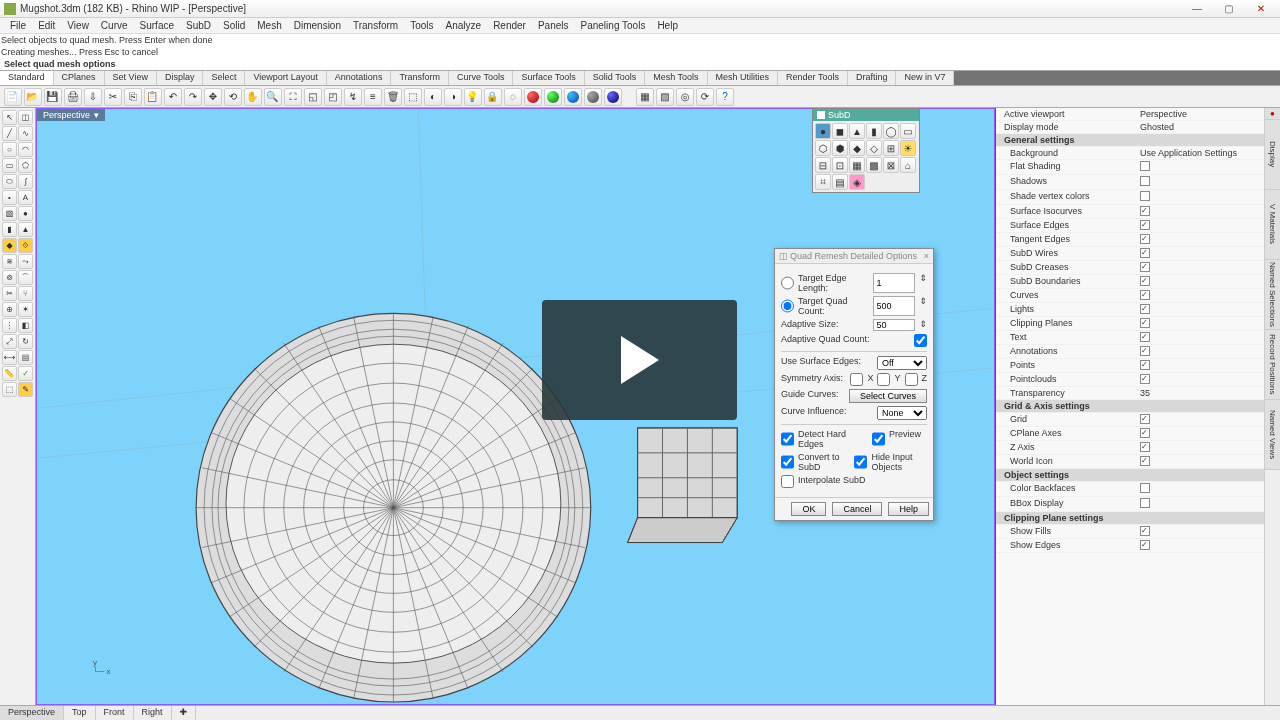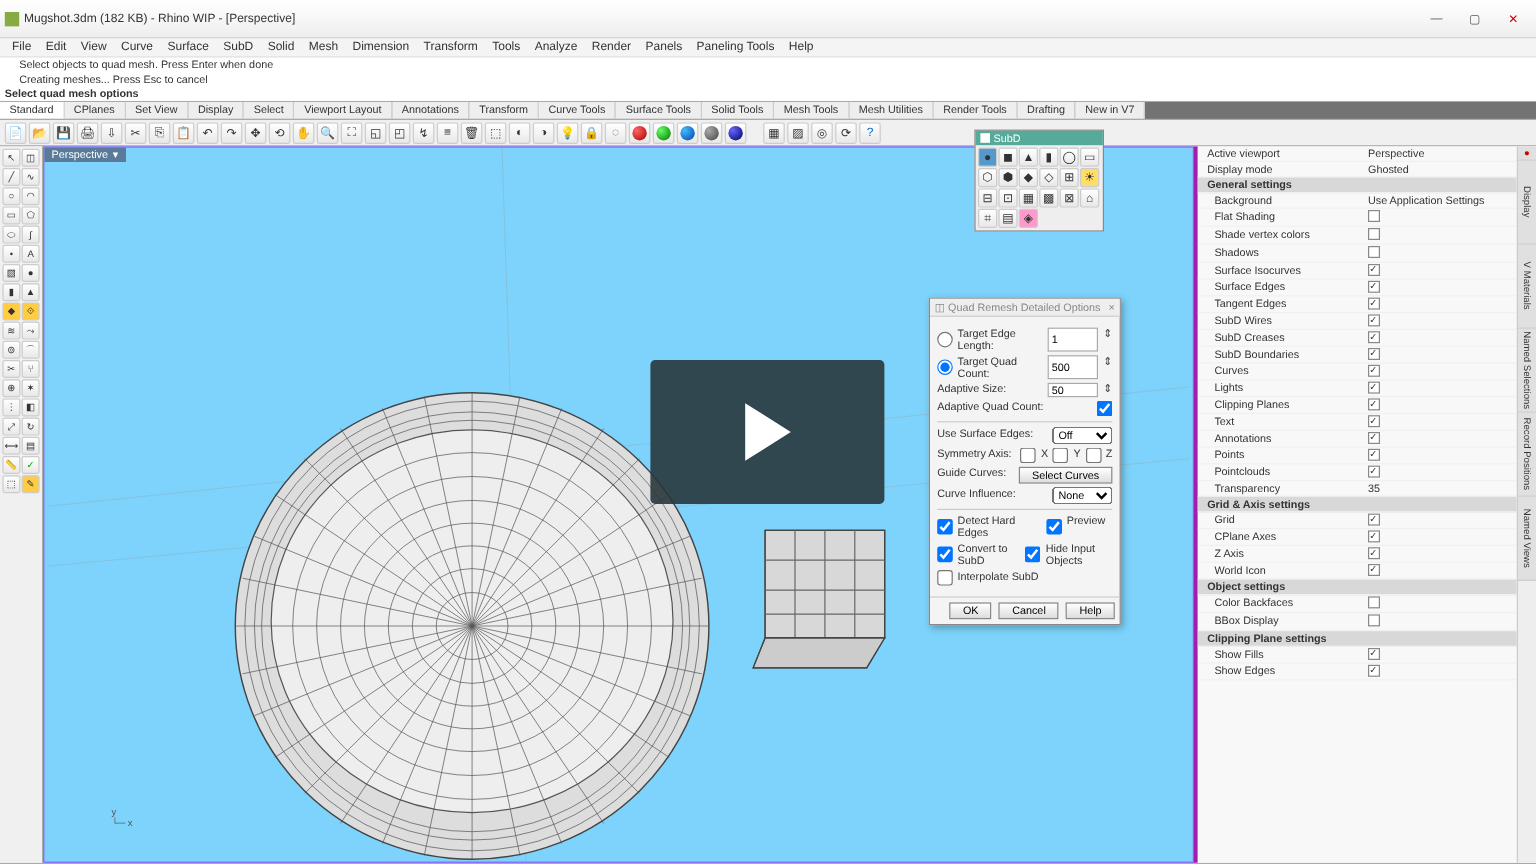--- a/index.html
+++ b/index.html
@@ -1,40 +1,40 @@
 <!DOCTYPE html>
 <html><head>
 <meta charset="utf-8">
 <style>
 * { margin:0; padding:0; box-sizing:border-box; font-family:"Segoe UI",Tahoma,sans-serif; }
 body { width:1280px; height:720px; background:#f0f0f0; font-size:10px; overflow:hidden; position:relative; color:#333; }
-.titlebar { height:32px; background:linear-gradient(#fff,#eee); display:flex; align-items:center; padding:0 4px; border-bottom:1px solid #ccc; }
+.titlebar { height:18px; background:linear-gradient(#fff,#eee); display:flex; align-items:center; padding:0 4px; border-bottom:1px solid #ccc; }
 .titlebar .icon { width:12px; height:12px; background:#8a4; margin-right:4px; }
 .titlebar .title { flex:1; }
 .winbtns { display:flex; gap:2px; }
 .winbtns div { width:30px; height:14px; display:flex; align-items:center; justify-content:center; color:#555; }
 .winbtns div:last-child { color:#c00; }
 .menubar { height:16px; background:#f4f4f4; display:flex; align-items:center; padding:0 4px; border-bottom:1px solid #ddd; }
 .menubar span { padding:0 6px; }
 .cmdarea { background:#fff; border-bottom:1px solid #aaa; }
-.cmdline { padding:1px 16px; font-size:9px; color:#333; }
+.cmdline { padding:1px 1px; font-size:9px; color:#333; }
 .cmdprompt { padding:1px 4px; font-weight:bold; font-size:9px; background:#fff; display:flex; }
 .cmdprompt input { flex:1; border:none; outline:none; font-size:9px; }
 .tabbar { height:15px; background:#737373; display:flex; border-bottom:1px solid #aaa; font-size:9px; }
 .tabbar span { padding:1px 8px; border-right:1px solid #ccc; background:#eee; }
 .tabbar span.active { background:#fff; }
 .toolbar { height:22px; background:#f0f0f0; border-bottom:1px solid #aaa; display:flex; align-items:center; padding:0 4px; gap:2px; }
 .tbtn { width:18px; height:18px; border:1px solid #ccc; background:linear-gradient(#fff,#e8e8e8); border-radius:2px; display:flex; align-items:center; justify-content:center; font-size:10px; }
 .main { display:flex; height:597px; }
 .lefttools { width:36px; background:#f0f0f0; border-right:1px solid #aaa; display:flex; flex-wrap:wrap; align-content:flex-start; padding:2px; gap:1px; }
 .lefttools .tbtn { width:15px; height:15px; font-size:8px; }
 .viewport { flex:1; position:relative; background:#7dd3fc; border:1px solid #8b5cf6; }
 .vplabel { position:absolute; top:0; left:0; background:#5a7a9a; color:#fff; padding:1px 6px; font-size:9px; }
 .vplabel .arrow { margin-left:4px; }
-.rightpanel { width:285px; background:#f8f8f8; border-left:3px solid #a21caf; display:flex; }
+.rightpanel { width:285px; background:#f8f8f8; border-left:1px solid #a21caf; display:flex; }
 .proplist { flex:1; font-size:9px; overflow:hidden; }
 .proprow { display:flex; padding:1px 4px; border-bottom:1px solid #f0f0f0; }
 .proprow.head { background:#d8d8d8; font-weight:bold; }
 .proprow .k { flex:1; padding-left:4px; }
 .proprow .v { width:120px; }
 .proprow .cb { width:10px; height:10px; border:1px solid #888; background:#fff; display:inline-block; }
 .proprow .cb.on::after { content:"✓"; font-size:8px; color:#333; position:relative; top:-2px; }
 .righttabs { width:16px; background:#eee; border-left:1px solid #ccc; display:flex; flex-direction:column; }
 .righttabs div { height:70px; writing-mode:vertical-rl; font-size:8px; display:flex; align-items:center; justify-content:center; background:#e0e0e0; border-bottom:1px solid #ccc; }
 .righttabs .dot { height:12px; writing-mode:horizontal-tb; }
@@ -295,25 +295,25 @@
         </div>
       <div class="proprow">
           <div class="k" style="padding-left:10px">Background</div>
           <div class="v">Use Application Settings</div>
         </div>
       <div class="proprow">
           <div class="k" style="padding-left:10px">Flat Shading</div>
           <div class="v"><span class="cb"></span></div>
         </div>
       <div class="proprow">
+          <div class="k" style="padding-left:10px">Shadows</div>
+          <div class="v"><span class="cb"></span></div>
+        </div>
+      <div class="proprow">
           <div class="k" style="padding-left:10px">Shade vertex colors</div>
-          <div class="v"><span class="cb"></span></div>
-        </div>
-      <div class="proprow">
-          <div class="k" style="padding-left:10px">Shadows</div>
           <div class="v"><span class="cb"></span></div>
         </div>
       <div class="proprow">
           <div class="k" style="padding-left:10px">Surface Isocurves</div>
           <div class="v"><span class="cb on"></span></div>
         </div>
       <div class="proprow">
           <div class="k" style="padding-left:10px">Surface Edges</div>
           <div class="v"><span class="cb on"></span></div>
         </div>

